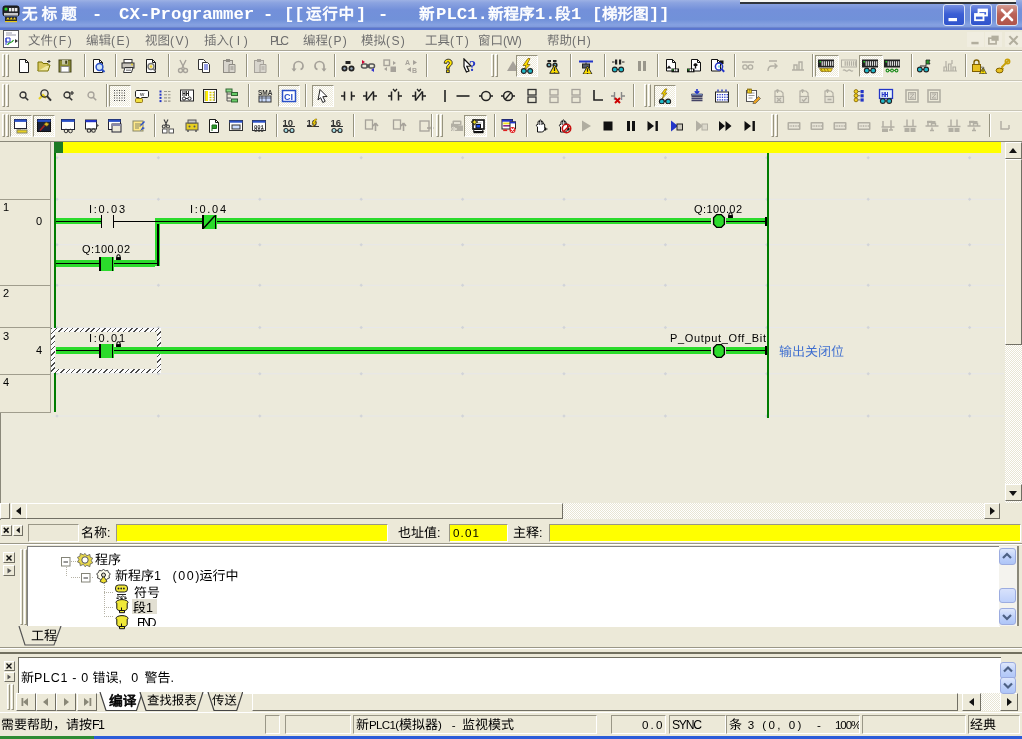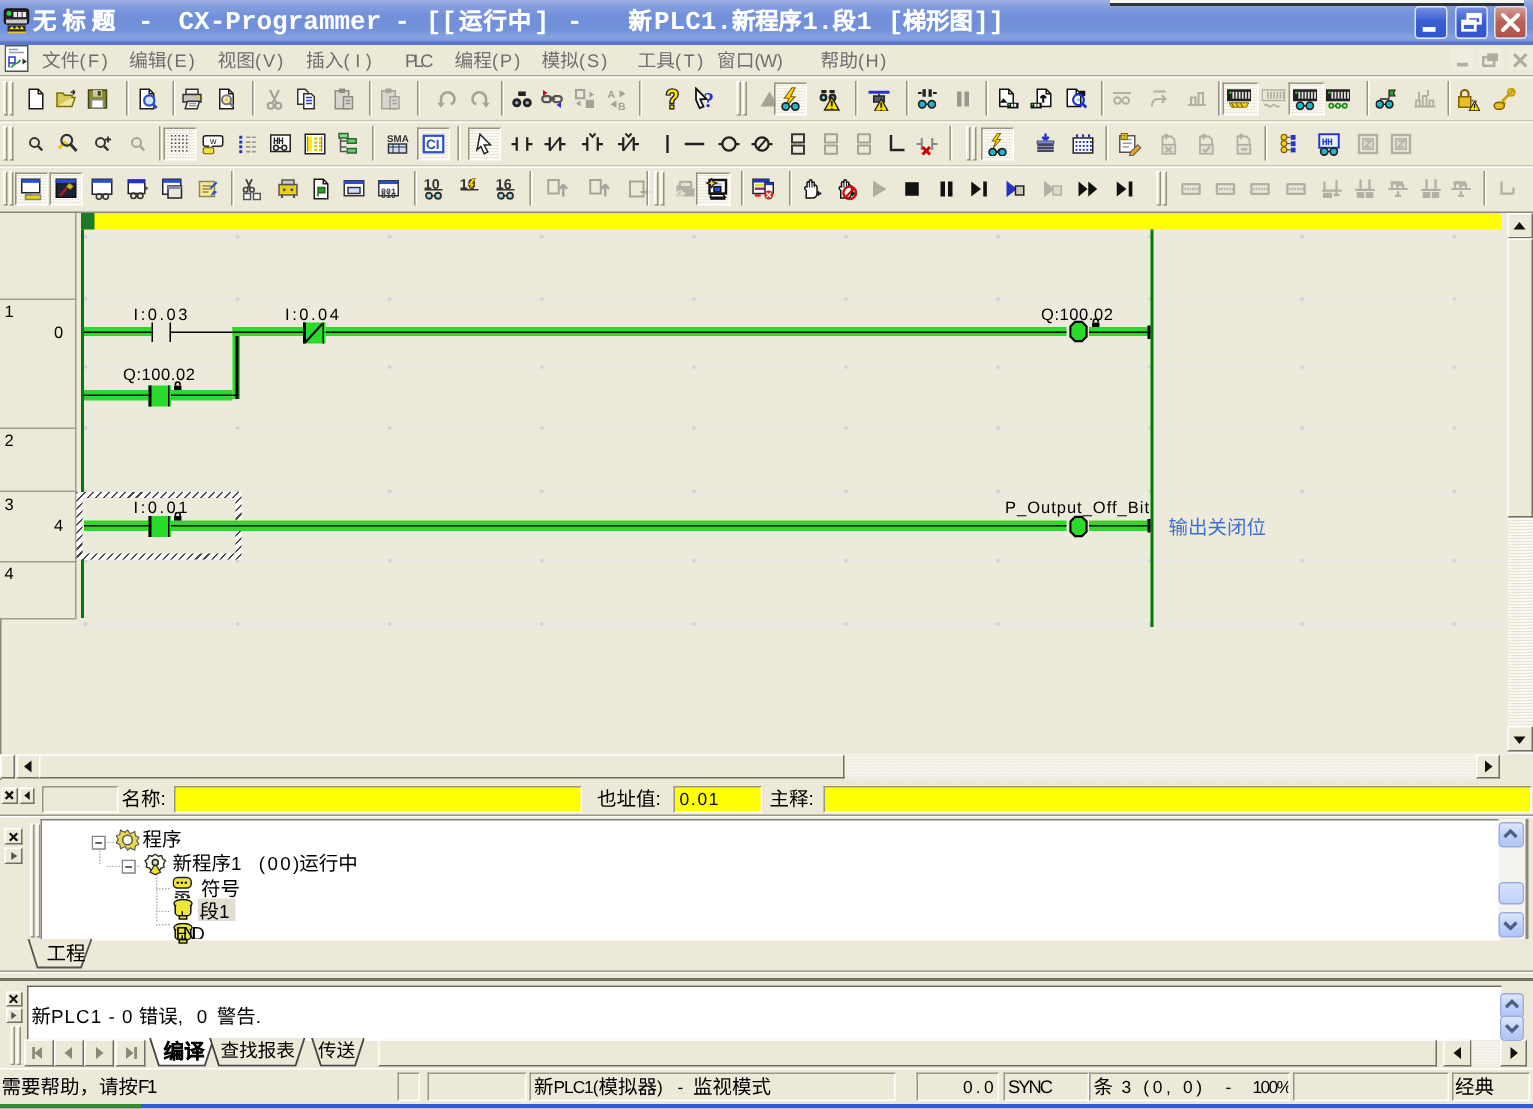--- a/index.html
+++ b/index.html
@@ -1310,21 +1310,21 @@
       <text x="39.0" y="10.9" font-family="Liberation Sans" font-size="12.50" font-weight="normal" fill="#000" xml:space="preserve" textLength="45.5" lengthAdjust="spacing">1  (00)</text>
     </svg>
 <svg style="position:absolute;left:134.3px;top:585.8px;overflow:visible" width="30" height="17">
       <use href="#g7B26" transform="translate(0.0 11.1) scale(0.01300 -0.01300)" fill="#000"></use>
       <use href="#g53F7" transform="translate(13.0 11.1) scale(0.01300 -0.01300)" fill="#000"></use>
     </svg>
 <svg style="position:absolute;left:133.3px;top:600.8px;overflow:visible" width="24" height="17">
       <use href="#g6BB5" transform="translate(0.0 11.1) scale(0.01300 -0.01300)" fill="#000"></use>
       <text x="13.0" y="10.9" font-family="Liberation Sans" font-size="12.50" font-weight="normal" fill="#000" xml:space="preserve" textLength="6.5" lengthAdjust="spacing">1</text>
     </svg>
-<div style="position:absolute;left:117px;top:615.5px;width:40px;height:10px;overflow:hidden">
+<div style="position:absolute;left:137px;top:615.5px;width:40px;height:10px;overflow:hidden">
       <svg style="position:absolute;left:0px;top:0px;overflow:visible" width="24" height="17">
         <text x="0.0" y="10.9" font-family="Liberation Sans" font-size="12.50" font-weight="normal" fill="#000" xml:space="preserve" textLength="19.5" lengthAdjust="spacing">END</text>
       </svg>
     </div>
 <div style="position:absolute;left:998.5px;top:545.5px;width:18.5px;height:80.5px;background:#f4f3ee;"></div>
 <div style="position:absolute;left:999px;top:547.5px;width:16.5px;height:17px;border-radius:3px;border:1px solid #9cace0;background:linear-gradient(#dfe8fc,#c0d2fa 50%,#aec5f7);box-sizing:border-box"></div>
     <svg style="position:absolute;left:999px;top:547.5px" width="16" height="17" viewBox="0 0 16 17">
       <path d="M4 10l4-4 4 4" stroke="#4d6185" stroke-width="2.2" fill="none"></path>
     </svg>
 <div style="position:absolute;left:999px;top:607.5px;width:16.5px;height:17px;border-radius:3px;border:1px solid #9cace0;background:linear-gradient(#dfe8fc,#c0d2fa 50%,#aec5f7);box-sizing:border-box"></div>

